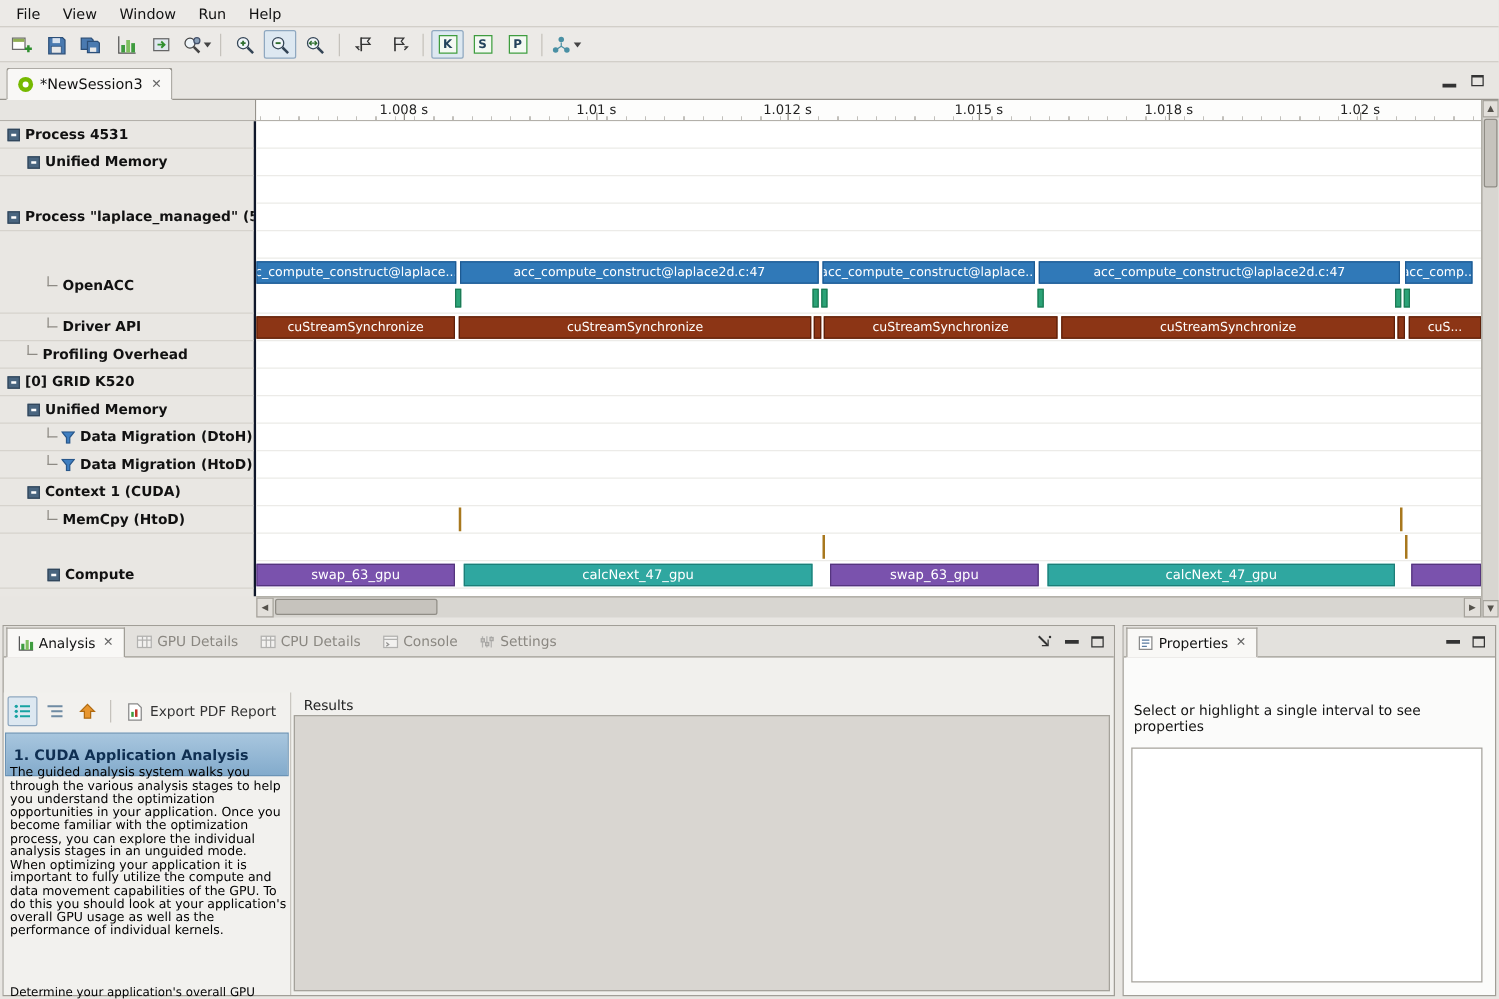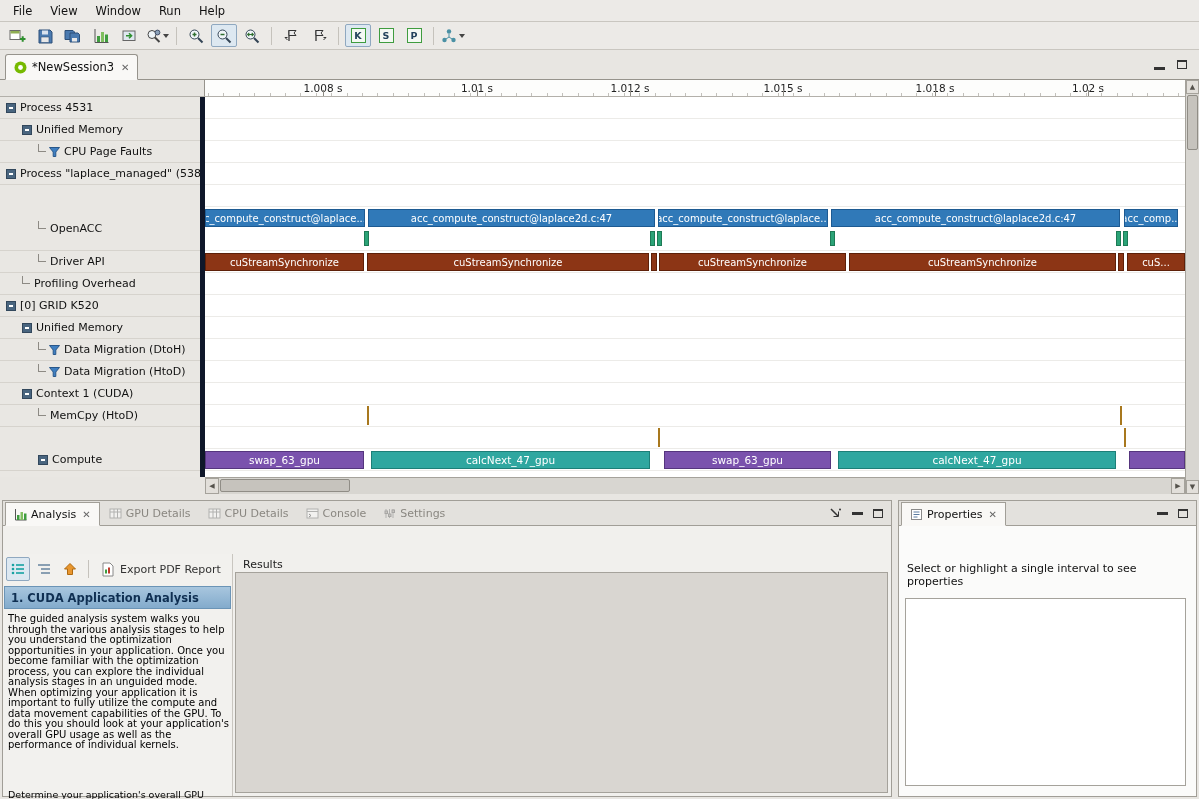--- a/index.html
+++ b/index.html
@@ -42,21 +42,21 @@
   .ruler-left{position:absolute;left:0;top:80px;width:205px;height:17px;background:#e7e5e1;
     border-right:1px solid #96938c;border-bottom:1px solid #b3b0aa;}
   .ruler{position:absolute;left:205px;top:80px;width:980px;height:17px;background:#fdfdfc;
     border-bottom:1px solid #b3b0aa;overflow:hidden;}
   .ruler::after{content:"";position:absolute;left:3px;right:0;bottom:0;height:3px;
     background:repeating-linear-gradient(to right,#c2c0bb 0 1px,transparent 1px 15.4px);}
   .rlabel{position:absolute;top:2px;transform:translateX(-50%);font-size:10.5px;color:#222;}
   .rtick{position:absolute;bottom:0;width:1px;height:6px;background:#8d8a84;}
 
   .tree{position:absolute;left:0;top:97px;width:205px;height:380px;background:#e9e7e3;
-    border-right:5px solid #0f172a;overflow:hidden;}
+    border-right:2px solid #0f172a;overflow:hidden;font-weight:bold;}
   .trow{position:absolute;left:0;right:0;display:flex;align-items:center;
     border-bottom:1px solid #d6d3cd;cursor:default;}
   .tlabel{margin-left:4px;font-size:11px;white-space:nowrap;}
   .expander{width:10px;height:10px;background:#49657f;border:1px solid #32475c;position:relative;flex:none;}
   .expander::after{content:"";position:absolute;left:2px;right:2px;top:3px;height:2px;background:#fff;}
   .elbow{width:8px;height:8px;border-left:1px solid #8d8a84;border-bottom:1px solid #8d8a84;
     margin-bottom:7px;flex:none;}
   .funnel{flex:none;margin-left:3px;}
 
   .canvas{position:absolute;left:205px;top:97px;width:980px;height:380px;background:#fff;overflow:hidden;}
@@ -103,21 +103,21 @@
 
   
   .an-col{position:absolute;left:0;top:0;width:230px;bottom:0;border-right:1px solid #c9c6c0;
     background:#f2f1ee;}
   .an-toolbar{position:absolute;left:0;top:0;right:0;height:30px;display:flex;align-items:center;
     gap:2px;padding-left:3px;}
   .sbtn{width:24px;height:24px;display:flex;align-items:center;justify-content:center;
     border:1px solid transparent;border-radius:2px;}
   .sbtn.pressed{border-color:#8fa8c0;background:#dde8f1;}
   .export-btn{display:flex;align-items:center;gap:5px;font-size:11px;color:#333;padding:3px 6px;}
-  .an-head{position:absolute;left:1px;right:1px;top:32px;height:23px;
+  .an-head{position:absolute;left:1px;right:1px;top:32px;height:35px;
     background:linear-gradient(#a8c6de,#83abcc);border:1px solid #6b94b6;
     display:flex;align-items:center;padding-left:6px;font-weight:bold;font-size:11.5px;color:#0f2f52;}
   .an-body{position:absolute;left:5px;right:3px;top:60px;font-size:10px;line-height:10.5px;color:#000;}
   .an-btnrow{position:absolute;left:0;right:0;top:204px;height:27px;background:#fbfbfa;
     border-top:1px solid #c2bfb9;border-bottom:1px solid #c2bfb9;display:flex;align-items:center;
     gap:7px;padding-left:14px;font-size:11.5px;cursor:default;}
   .an-footer{position:absolute;left:5px;right:3px;top:236px;font-size:9.5px;line-height:10.5px;color:#000;}
 
   .results{position:absolute;left:232px;top:2px;right:3px;bottom:3px;}
   .results-label{position:absolute;top:2px;left:8px;font-size:11px;color:#222;}
@@ -304,29 +304,20 @@
   </div>
 
   <div class="tree">
     <div class="trow" style="top:0;height:22px">
       <span class="expander" style="margin-left:6px"></span>
       <span class="tlabel">Process 4531</span>
     </div>
     <div class="trow" style="top:22px;height:22px">
       <span class="expander" style="margin-left:22px"></span>
       <span class="tlabel">Unified Memory</span>
-    </div>
-    <div class="trow" style="top:44px;height:22px">
-      <span class="elbow" style="margin-left:38px"></span>
-      <span class="funnel">
-          <svg width="11" height="10">
-            <path d="M0.5 0.5h10L6.8 5v4.5H4.2V5z" fill="#3f7fc1" stroke="#29578a"></path>
-          </svg>
-        </span>
-      <span class="tlabel">CPU Page Faults</span>
     </div>
     <div class="trow" style="top:66px;height:22px">
       <span class="expander" style="margin-left:6px"></span>
       <span class="tlabel">Process "laplace_managed" (538)</span>
     </div>
     <div class="trow" style="top:110px;height:44px">
       <span class="elbow" style="margin-left:38px"></span>
       <span class="tlabel">OpenACC</span>
     </div>
     <div class="trow" style="top:154px;height:22px">

